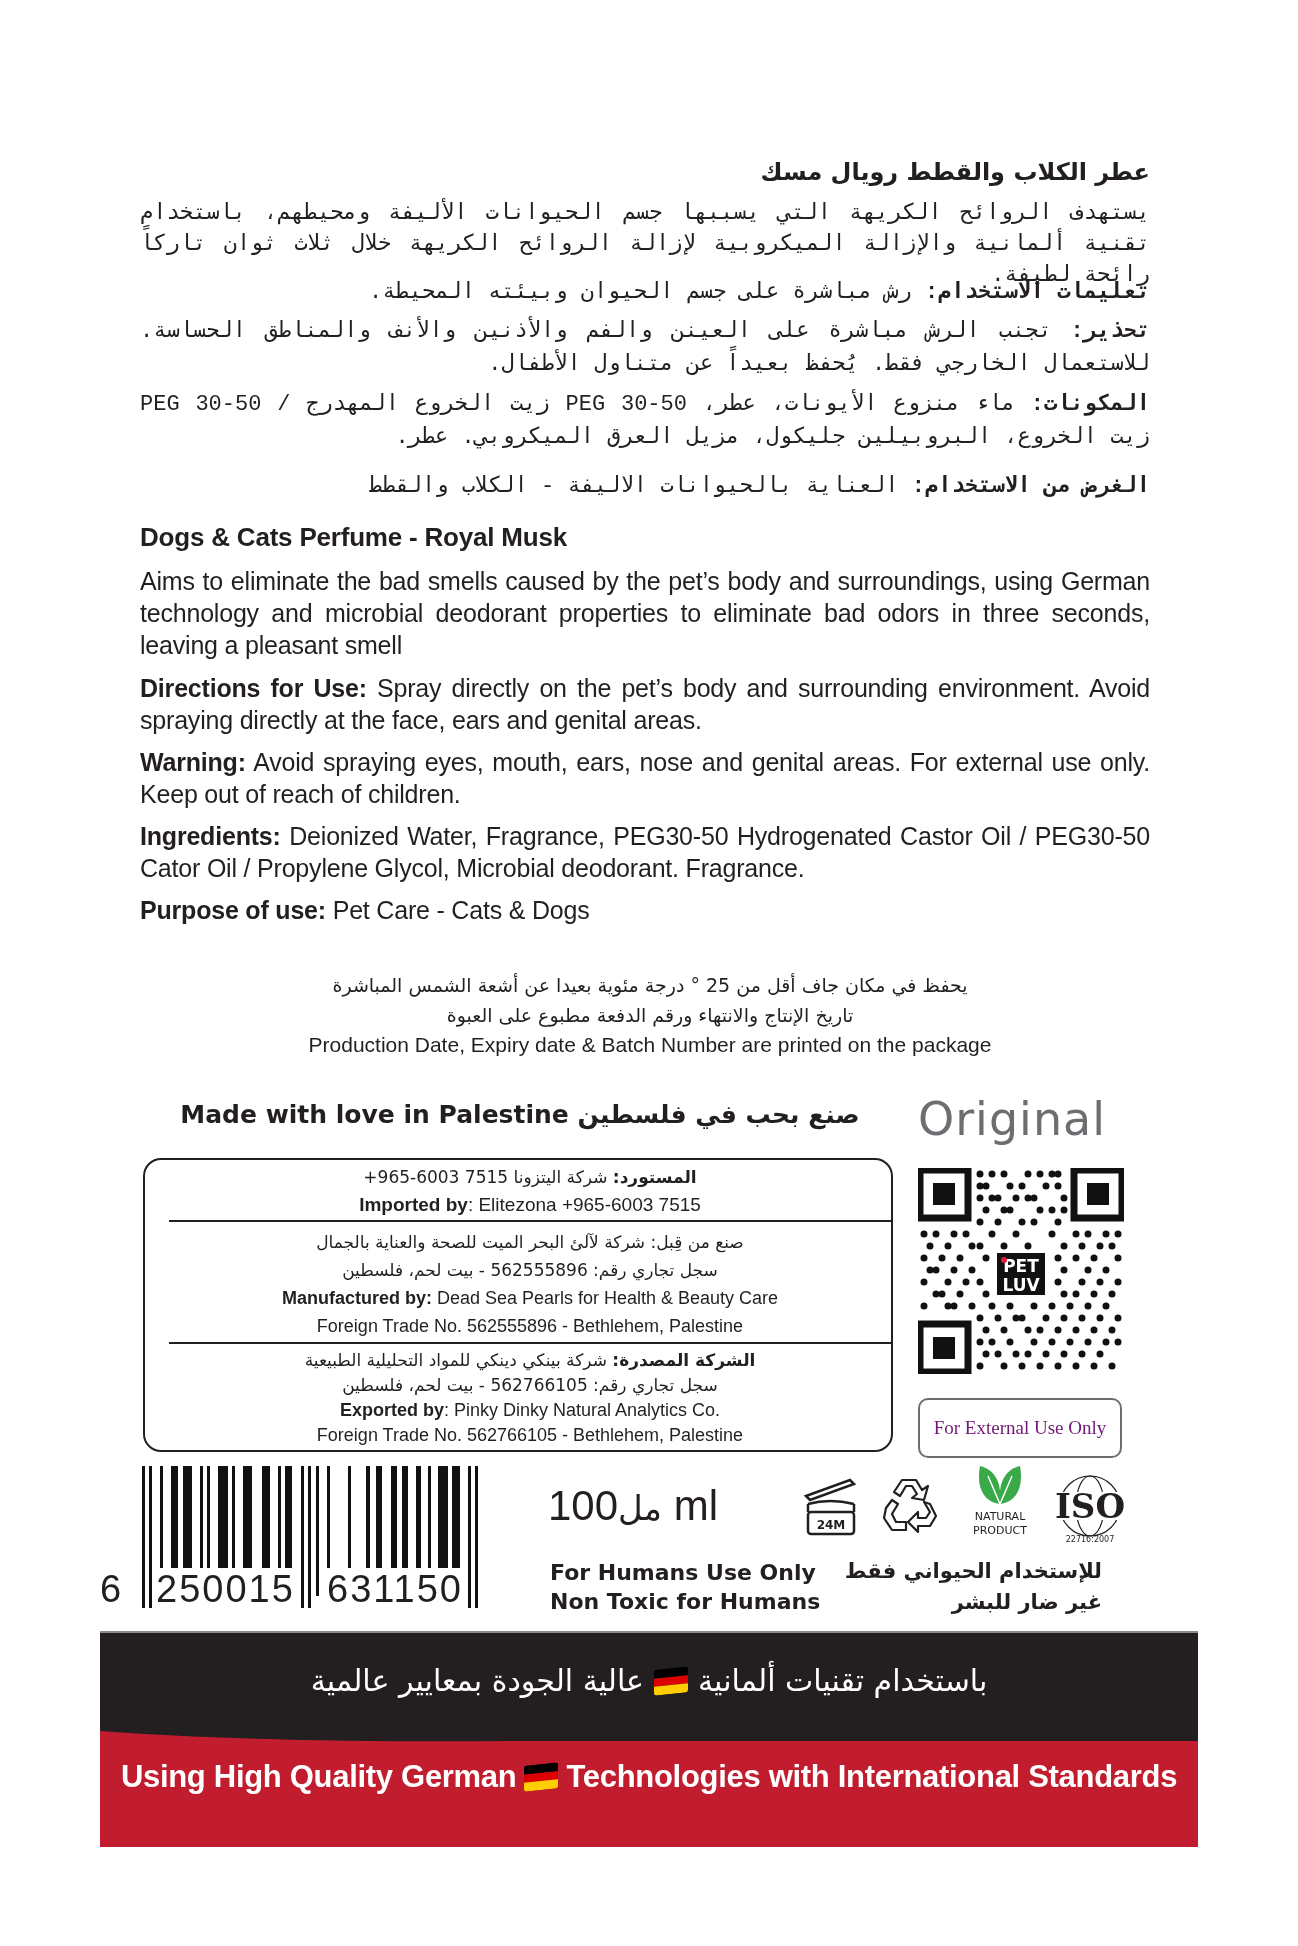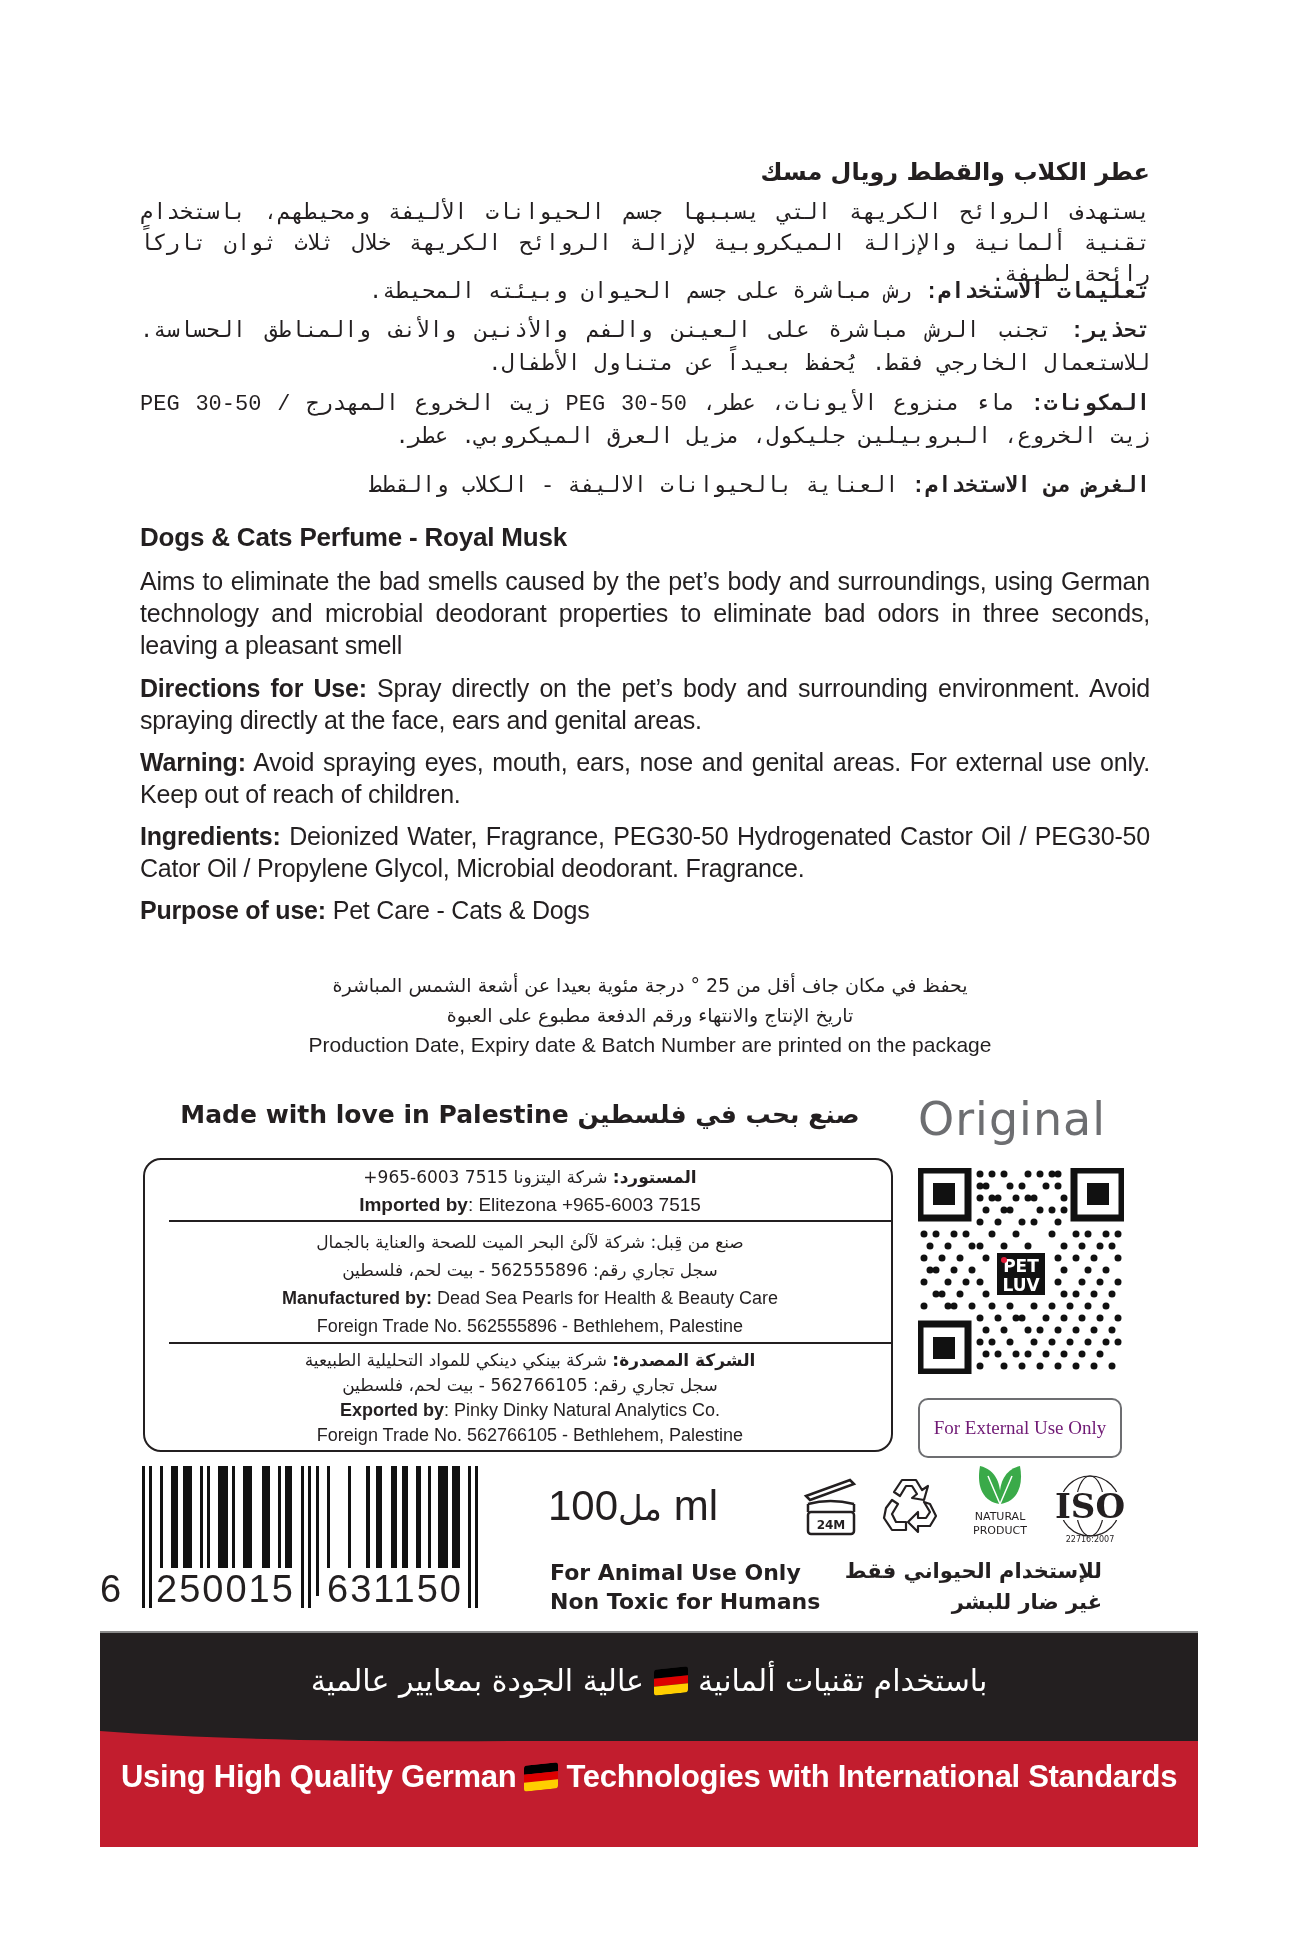--- a/index.html
+++ b/index.html
@@ -398,21 +398,21 @@
       <line x1="12" y1="28" x2="72" y2="28"></line>
       <line x1="12" y1="48" x2="72" y2="48"></line>
     </g>
     <rect x="2" y="24" width="80" height="28" fill="#ffffff"></rect>
     <text x="42" y="50" text-anchor="middle" font-family="DejaVu Serif, serif" font-size="34" font-weight="bold" fill="#231f20">ISO</text>
     <text x="42" y="74" text-anchor="middle" font-family="DejaVu Sans, sans-serif" font-size="8" fill="#231f20">22716:2007</text>
   </svg>
 </div>
 
 <div class="animal-en">
-  <div>For Animal Use Only</div>
+  <div>For Humans Use Only</div>
   <div>Non Toxic for Humans</div>
 </div>
 <div class="animal-ar">
   <div>للإستخدام الحيواني فقط</div>
   <div>غير ضار للبشر</div>
 </div>
 
 <div class="banner">
   <div class="banner-black"></div>
   <svg class="banner-red" viewBox="0 0 1098 216" preserveAspectRatio="none">

